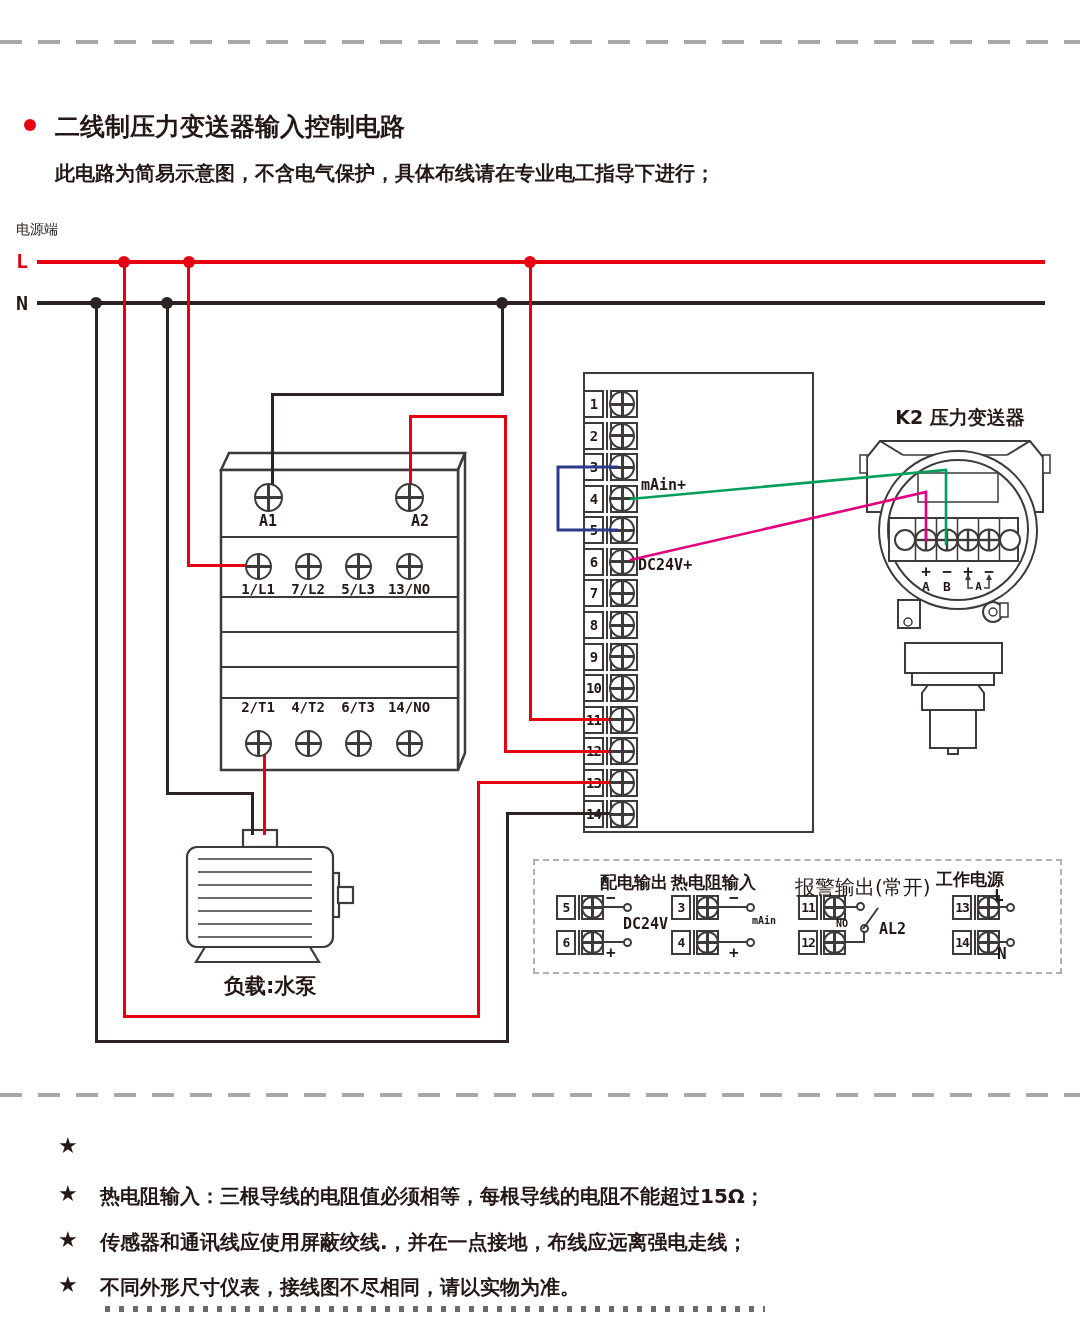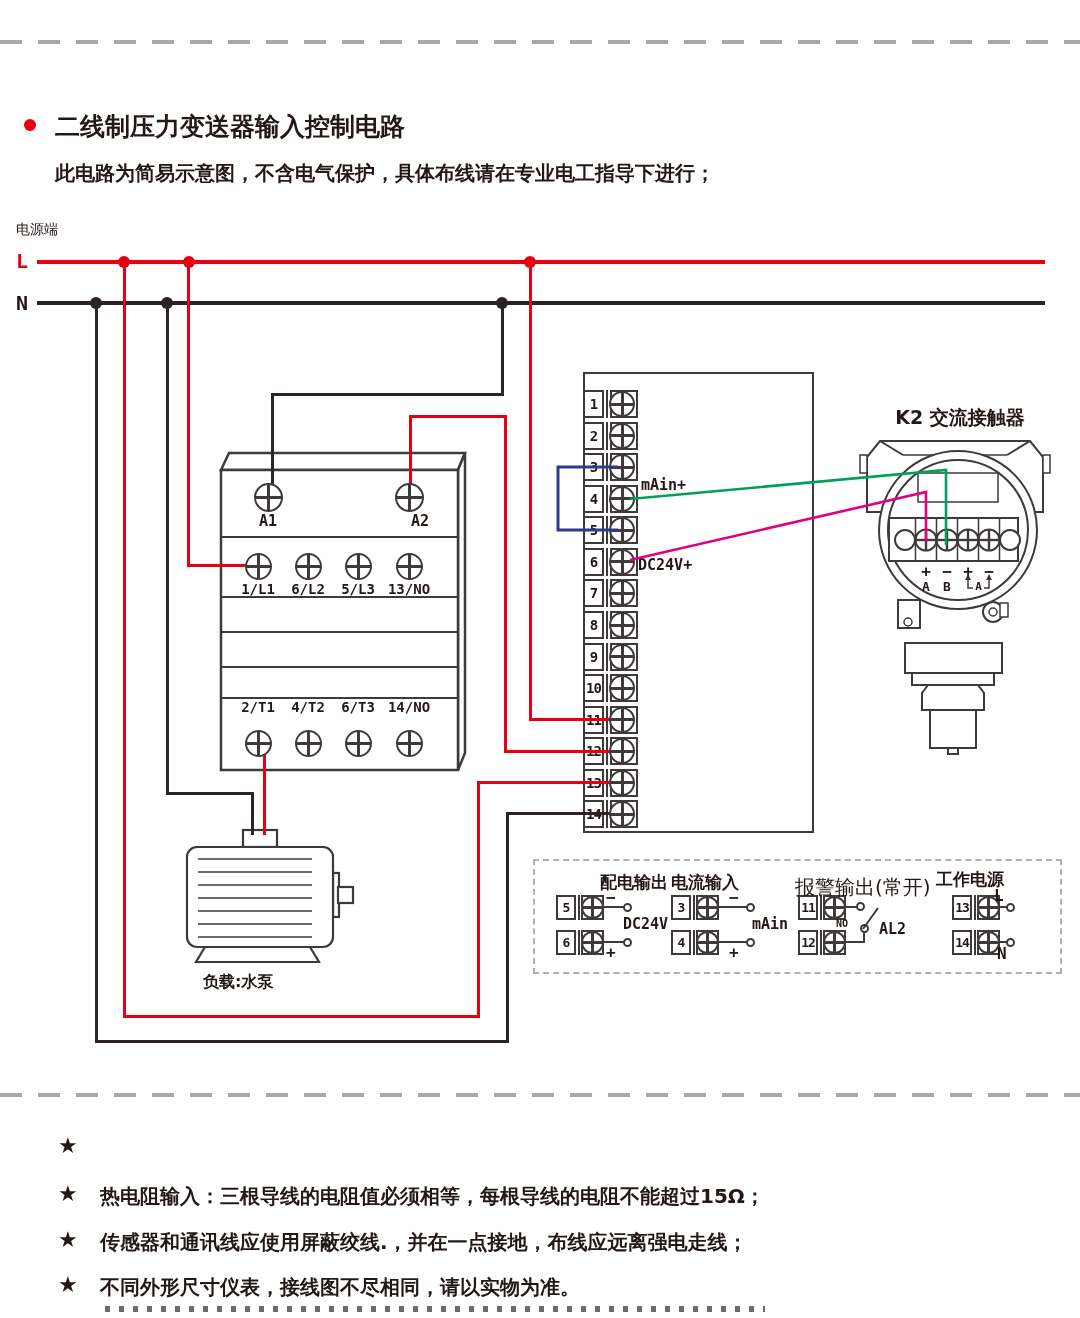--- a/index.html
+++ b/index.html
@@ -108,21 +108,21 @@
   </svg>
   <div class="screw" style="left:253.5px;top:482.5px;width:29px;height:29px;"></div>
   <div class="screw" style="left:394.5px;top:482.5px;width:29px;height:29px;"></div>
   <div class="mono" style="left:248px;top:512px;width:40px;text-align:center;font-size:15px;">A1</div>
   <div class="mono" style="left:389px;top:512px;width:40px;text-align:right;font-size:15px;">A2</div>
   <div class="screw" style="left:244.5px;top:552.5px;width:27px;height:27px;"></div>
   <div class="screw" style="left:294.5px;top:552.5px;width:27px;height:27px;"></div>
   <div class="screw" style="left:344.5px;top:552.5px;width:27px;height:27px;"></div>
   <div class="screw" style="left:395.5px;top:552.5px;width:27px;height:27px;"></div>
   <div class="mono" style="left:236px;top:581px;width:44px;text-align:center;font-size:14px;">1/L1</div>
-  <div class="mono" style="left:286px;top:581px;width:44px;text-align:center;font-size:14px;">6/L2</div>
+  <div class="mono" style="left:286px;top:581px;width:44px;text-align:center;font-size:14px;">7/L2</div>
   <div class="mono" style="left:336px;top:581px;width:44px;text-align:center;font-size:14px;">5/L3</div>
   <div class="mono" style="left:387px;top:581px;width:44px;text-align:center;font-size:14px;">13/NO</div>
   <div class="mono" style="left:236px;top:699px;width:44px;text-align:center;font-size:14px;">2/T1</div>
   <div class="mono" style="left:286px;top:699px;width:44px;text-align:center;font-size:14px;">4/T2</div>
   <div class="mono" style="left:336px;top:699px;width:44px;text-align:center;font-size:14px;">6/T3</div>
   <div class="mono" style="left:387px;top:699px;width:44px;text-align:center;font-size:14px;">14/NO</div>
   <div class="screw" style="left:244.5px;top:729.5px;width:27px;height:27px;"></div>
   <div class="screw" style="left:294.5px;top:729.5px;width:27px;height:27px;"></div>
   <div class="screw" style="left:344.5px;top:729.5px;width:27px;height:27px;"></div>
   <div class="screw" style="left:395.5px;top:729.5px;width:27px;height:27px;"></div>
@@ -138,21 +138,21 @@
     <g stroke="#3e3a39" stroke-width="1.6">
       <line x1="28" y1="44" x2="142" y2="44"></line>
         <line x1="28" y1="57" x2="142" y2="57"></line>
       <line x1="28" y1="70" x2="142" y2="70"></line>
         <line x1="28" y1="83" x2="142" y2="83"></line>
       <line x1="28" y1="96" x2="142" y2="96"></line>
         <line x1="28" y1="109" x2="142" y2="109"></line>
       <line x1="28" y1="122" x2="142" y2="122"></line>
     </g>
   </svg>
-  <div class="zh" style="left:203px;top:972px;font-size:16px;font-weight:bold;">负载:水泵</div>
+  <div class="zh" style="left:224px;top:972px;font-size:21px;font-weight:bold;">负载:水泵</div>
 
   <div class="abs" style="left:583px;top:372px;width:231px;height:461px;border:2.5px solid #3e3a39;box-sizing:border-box;background:#fff;z-index:2;"></div>
   <div class="tcell" style="top:390px;">
       <div class="tnum">1</div>
       <div class="tsep"></div>
       <div class="tbox"></div>
     </div>
   <div class="tcell" style="top:421.6px;">
       <div class="tnum">2</div>
       <div class="tsep"></div>
@@ -228,21 +228,21 @@
   <div class="screw" style="left:609px;top:612px;width:26px;height:26px;"></div>
   <div class="screw" style="left:609px;top:643.6px;width:26px;height:26px;"></div>
   <div class="screw" style="left:609px;top:675.1px;width:26px;height:26px;"></div>
   <div class="screw" style="left:609px;top:706.7px;width:26px;height:26px;"></div>
   <div class="screw" style="left:609px;top:738.3px;width:26px;height:26px;"></div>
   <div class="screw" style="left:609px;top:769.9px;width:26px;height:26px;"></div>
   <div class="screw" style="left:609px;top:801.4px;width:26px;height:26px;"></div>
   <div class="mono" style="left:641px;top:476px;font-size:15px;">mAin+</div>
   <div class="mono" style="left:638px;top:556px;font-size:15px;">DC24V+</div>
 
-  <div class="zh" style="left:850px;top:405px;width:220px;text-align:center;font-size:19px;font-weight:bold;z-index:9;">K2 交流接触器</div>
+  <div class="zh" style="left:850px;top:405px;width:220px;text-align:center;font-size:19px;font-weight:bold;z-index:9;">K2 压力变送器</div>
   <svg style="left:840px;top:400px;z-index:3;" width="240" height="380" viewBox="0 0 240 380">
     <g stroke="#3e3a39" stroke-width="2" fill="#fff">
       <polygon points="27,112 27,57 40,41 190,41 203,57 203,112"></polygon>
       <rect x="20" y="55" width="7" height="18" stroke-width="1.5"></rect>
       <rect x="203" y="55" width="7" height="18" stroke-width="1.5"></rect>
       <line x1="40" y1="41" x2="63" y2="55"></line>
       <line x1="190" y1="41" x2="167" y2="55"></line>
       <line x1="63" y1="55" x2="167" y2="55" stroke-width="1.5"></line>
       <rect x="58" y="200" width="22" height="28"></rect>
       <circle cx="153" cy="212" r="10"></circle>
@@ -311,40 +311,40 @@
   <div class="screw" style="left:580.5px;top:896px;width:23px;height:23px;"></div>
   <div class="screw" style="left:580.5px;top:931px;width:23px;height:23px;"></div>
   <div class="lw" style="left:592px;top:906px;width:32px;height:2px;"></div>
   <div class="lw" style="left:592px;top:941px;width:32px;height:2px;"></div>
   <div class="oc" style="left:623px;top:903px;"></div>
   <div class="oc" style="left:623px;top:938px;"></div>
   <div class="mono" style="left:606px;top:888px;font-size:16px;">−</div>
   <div class="mono" style="left:606px;top:943px;font-size:16px;">+</div>
   <div class="mono" style="left:623px;top:915px;font-size:15px;">DC24V</div>
 
-  <div class="zh" style="left:671px;top:871px;font-size:17px;font-weight:bold;">电流输入</div>
+  <div class="zh" style="left:671px;top:871px;font-size:17px;font-weight:bold;">热电阻输入</div>
   <div class="mcell" style="left:671px;top:895px;">
       <div class="mnum">3</div>
       <div class="msep"></div>
       <div class="mbox"></div>
     </div>
   <div class="mcell" style="left:671px;top:930px;">
       <div class="mnum">4</div>
       <div class="msep"></div>
       <div class="mbox"></div>
     </div>
   <div class="screw" style="left:695.5px;top:896px;width:23px;height:23px;"></div>
   <div class="screw" style="left:695.5px;top:931px;width:23px;height:23px;"></div>
   <div class="lw" style="left:707px;top:906px;width:40px;height:2px;"></div>
   <div class="lw" style="left:707px;top:941px;width:40px;height:2px;"></div>
   <div class="oc" style="left:746px;top:903px;"></div>
   <div class="oc" style="left:746px;top:938px;"></div>
   <div class="mono" style="left:729px;top:888px;font-size:16px;">−</div>
   <div class="mono" style="left:729px;top:943px;font-size:16px;">+</div>
-  <div class="mono" style="left:752px;top:915px;font-size:15px;">mAin</div>
+  <div class="mono" style="left:752px;top:915px;font-size:10px;">mAin</div>
 
   <div class="zh" style="left:795px;top:874px;font-size:20px;font-weight:normal;">报警输出(常开)</div>
   <div class="mcell" style="left:798px;top:895px;">
       <div class="mnum">11</div>
       <div class="msep"></div>
       <div class="mbox"></div>
     </div>
   <div class="mcell" style="left:798px;top:930px;">
       <div class="mnum">12</div>
       <div class="msep"></div>

